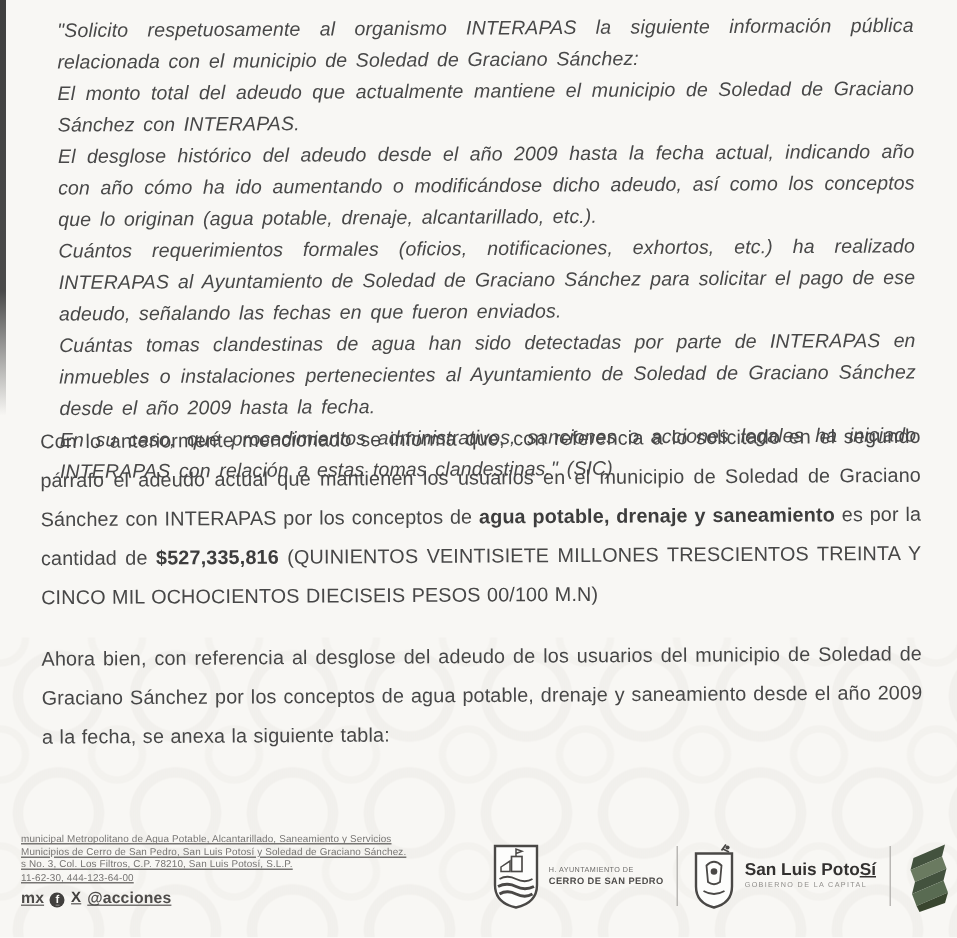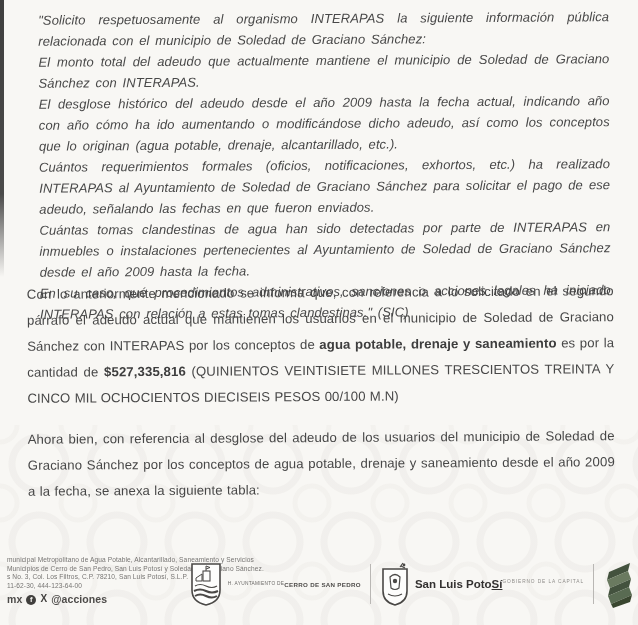--- a/index.html
+++ b/index.html
@@ -44,45 +44,46 @@
     text-align:justify;
     word-spacing:.5px;letter-spacing:.1px;
     color:#474747;
   }
   .bodytext p{margin:0;}
   .bodytext .para-annex{margin-top:15px;}
   .bodytext strong{font-weight:bold;color:#3d3d3d;}
 
   
   .org-info{
-    position:absolute;left:7px;top:556px;width:268px;
+    position:absolute;left:14px;top:556px;width:268px;
     font-size:6.6px;line-height:8.7px;
     color:#767472;
     letter-spacing:.1px;
+    text-decoration:underline;
   }
   .org-info p{margin:0;}
   .social-line{
     margin-top:4px;
     display:flex;align-items:center;gap:4px;
     font-size:10.5px;font-weight:bold;color:#4d4b49;
   }
   .fb-badge{
     display:inline-flex;align-items:center;justify-content:center;
     width:10px;height:10px;border-radius:50%;
     background:#413f3d;color:#f8f7f4;
     font-size:7.5px;font-weight:bold;line-height:1;
   }
   .x-glyph{font-size:10px;font-weight:bold;color:#413f3d;}
 
   .logos{
     position:absolute;right:3px;top:559px;
     display:flex;align-items:center;gap:9px;
   }
   .logo-unit{display:flex;align-items:center;gap:5px;}
-  .logo-caption{display:flex;justify-content:center;}
+  .logo-caption{display:flex;flex-direction:column;justify-content:center;}
   .cap-small{font-size:4.8px;letter-spacing:.3px;color:#6c6a68;line-height:6px;}
   .cap-bold{font-size:6.2px;font-weight:bold;letter-spacing:.3px;color:#4f4d4b;line-height:7px;}
   .slp-name{font-size:11.5px;font-weight:bold;color:#333130;line-height:13px;white-space:nowrap;}
   .slp-name .u{text-decoration:underline;}
   .slp-sub{font-size:4.8px;letter-spacing:.9px;color:#8f8d8a;line-height:7px;}
   .logo-divider{width:1px;height:40px;background:#b9b7b4;}
 </style>
 </head>
 <body>
 

